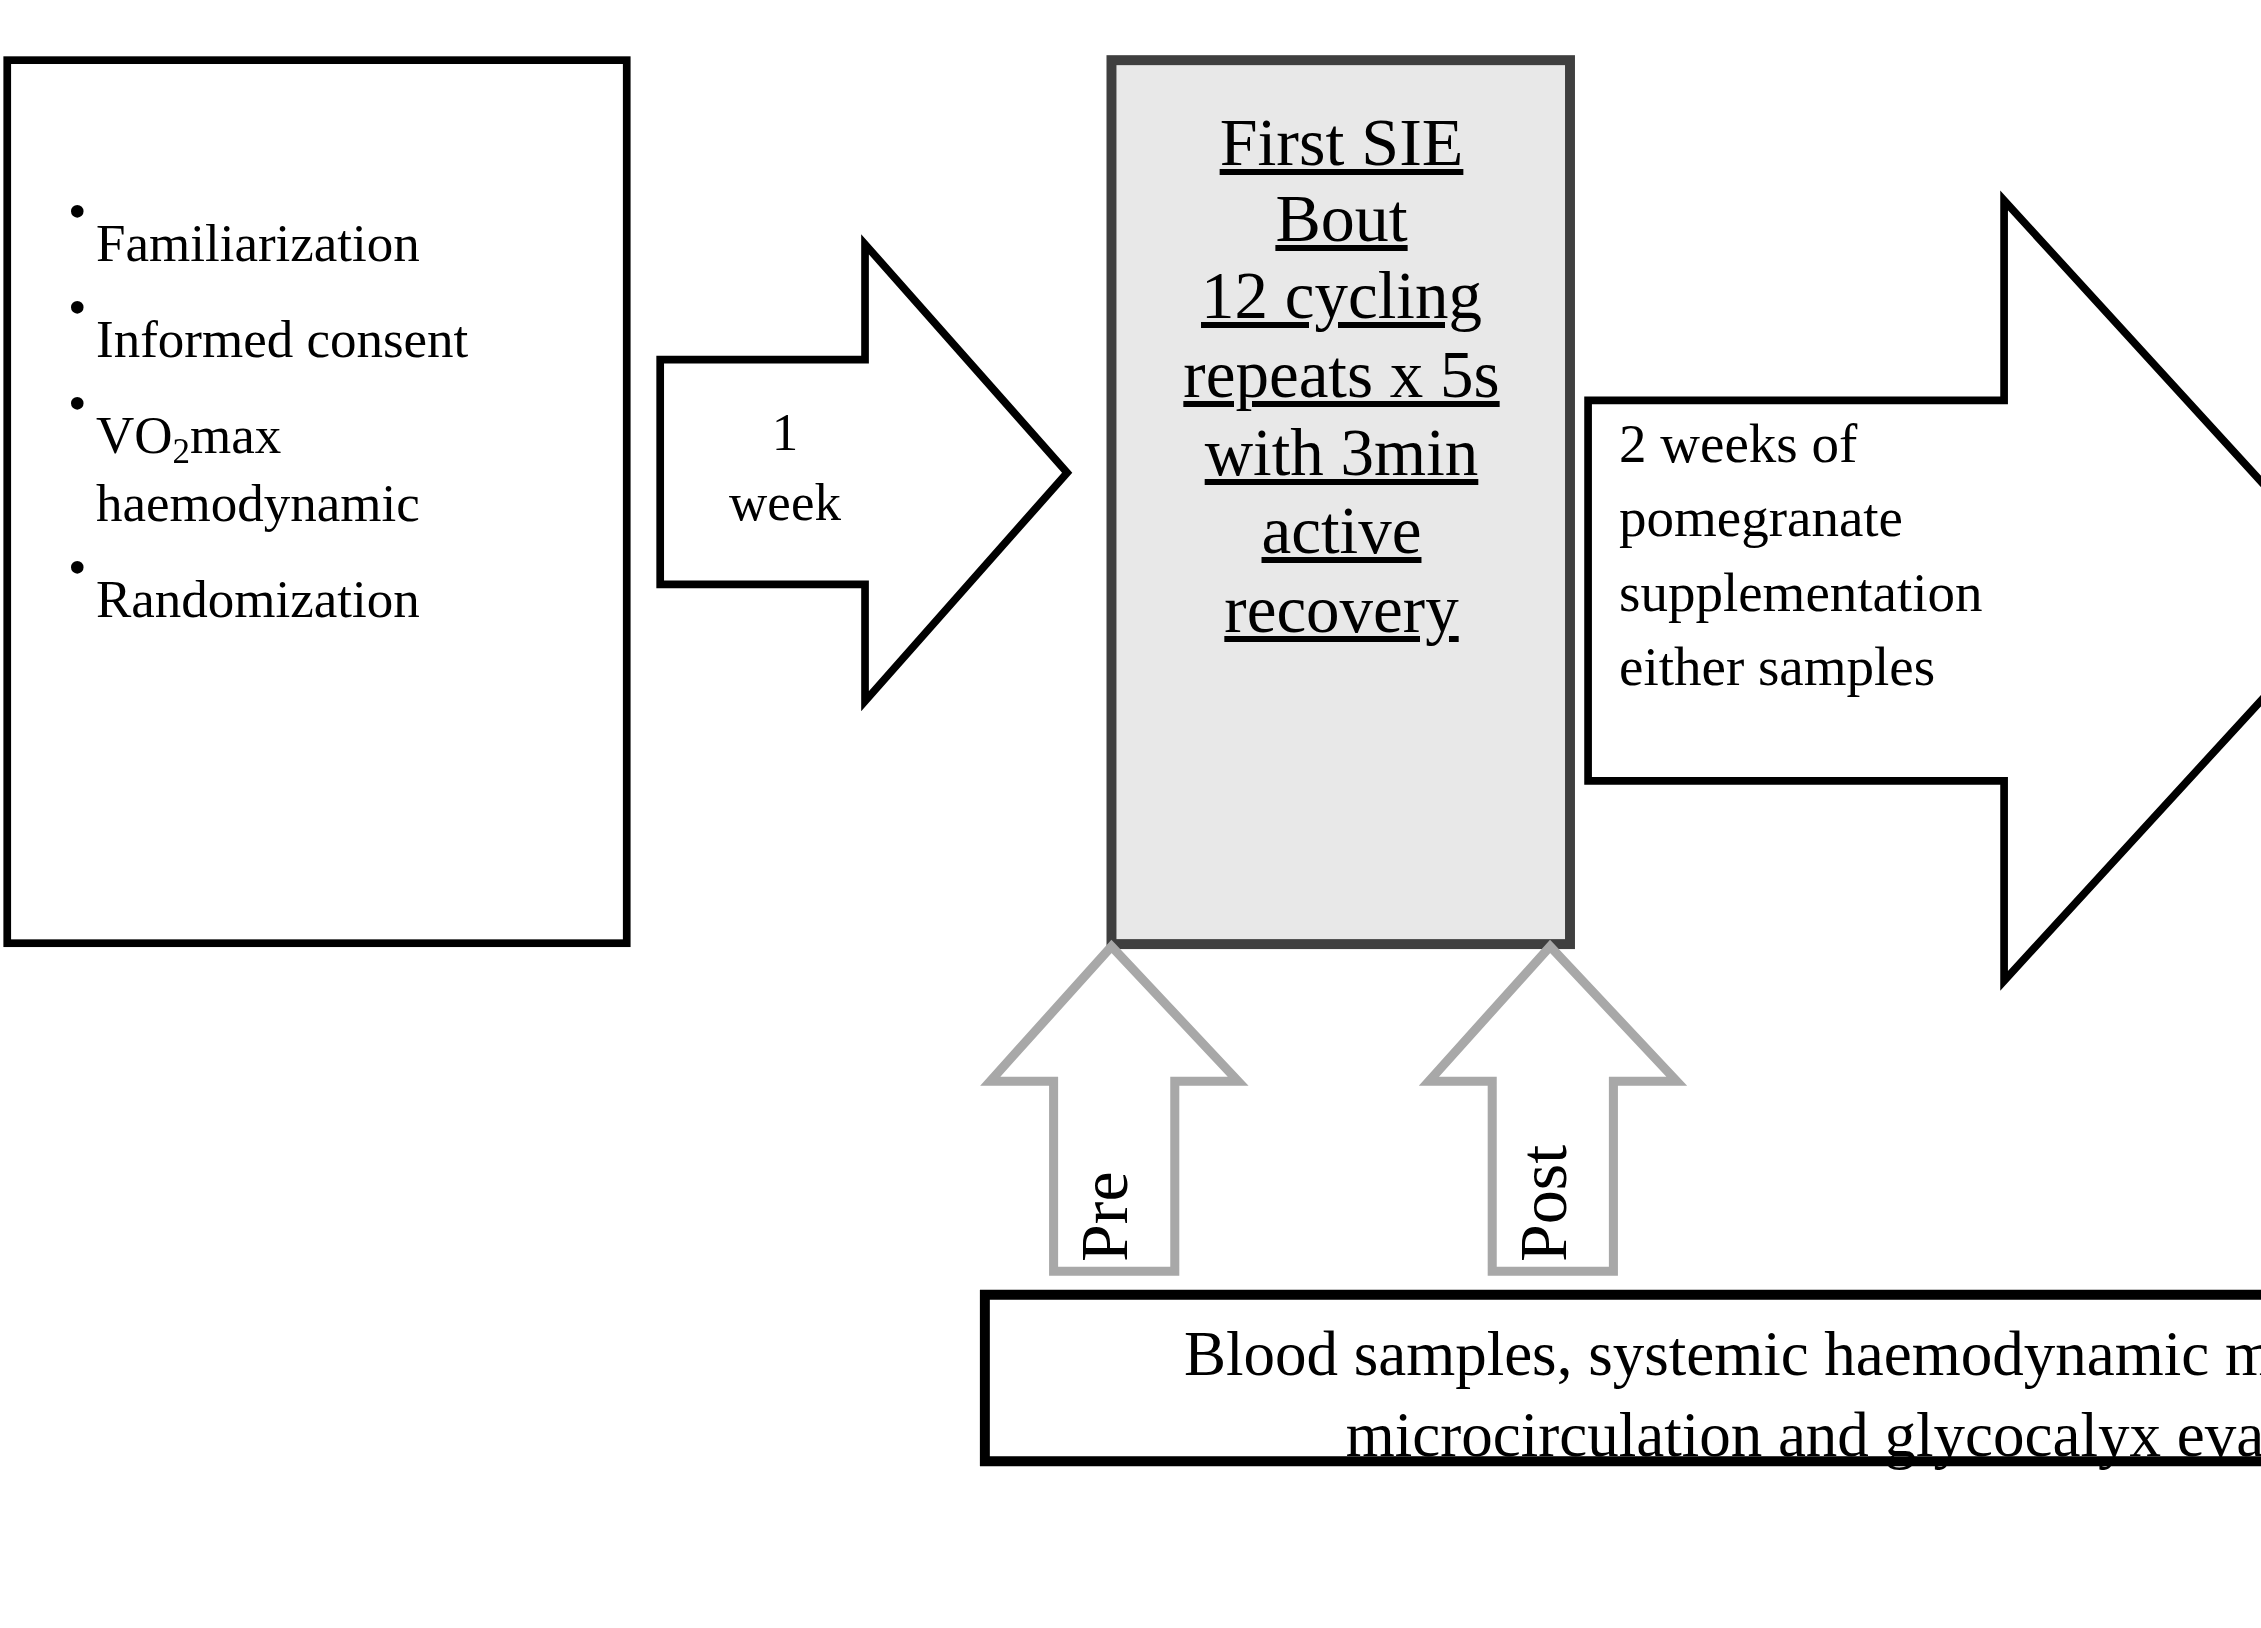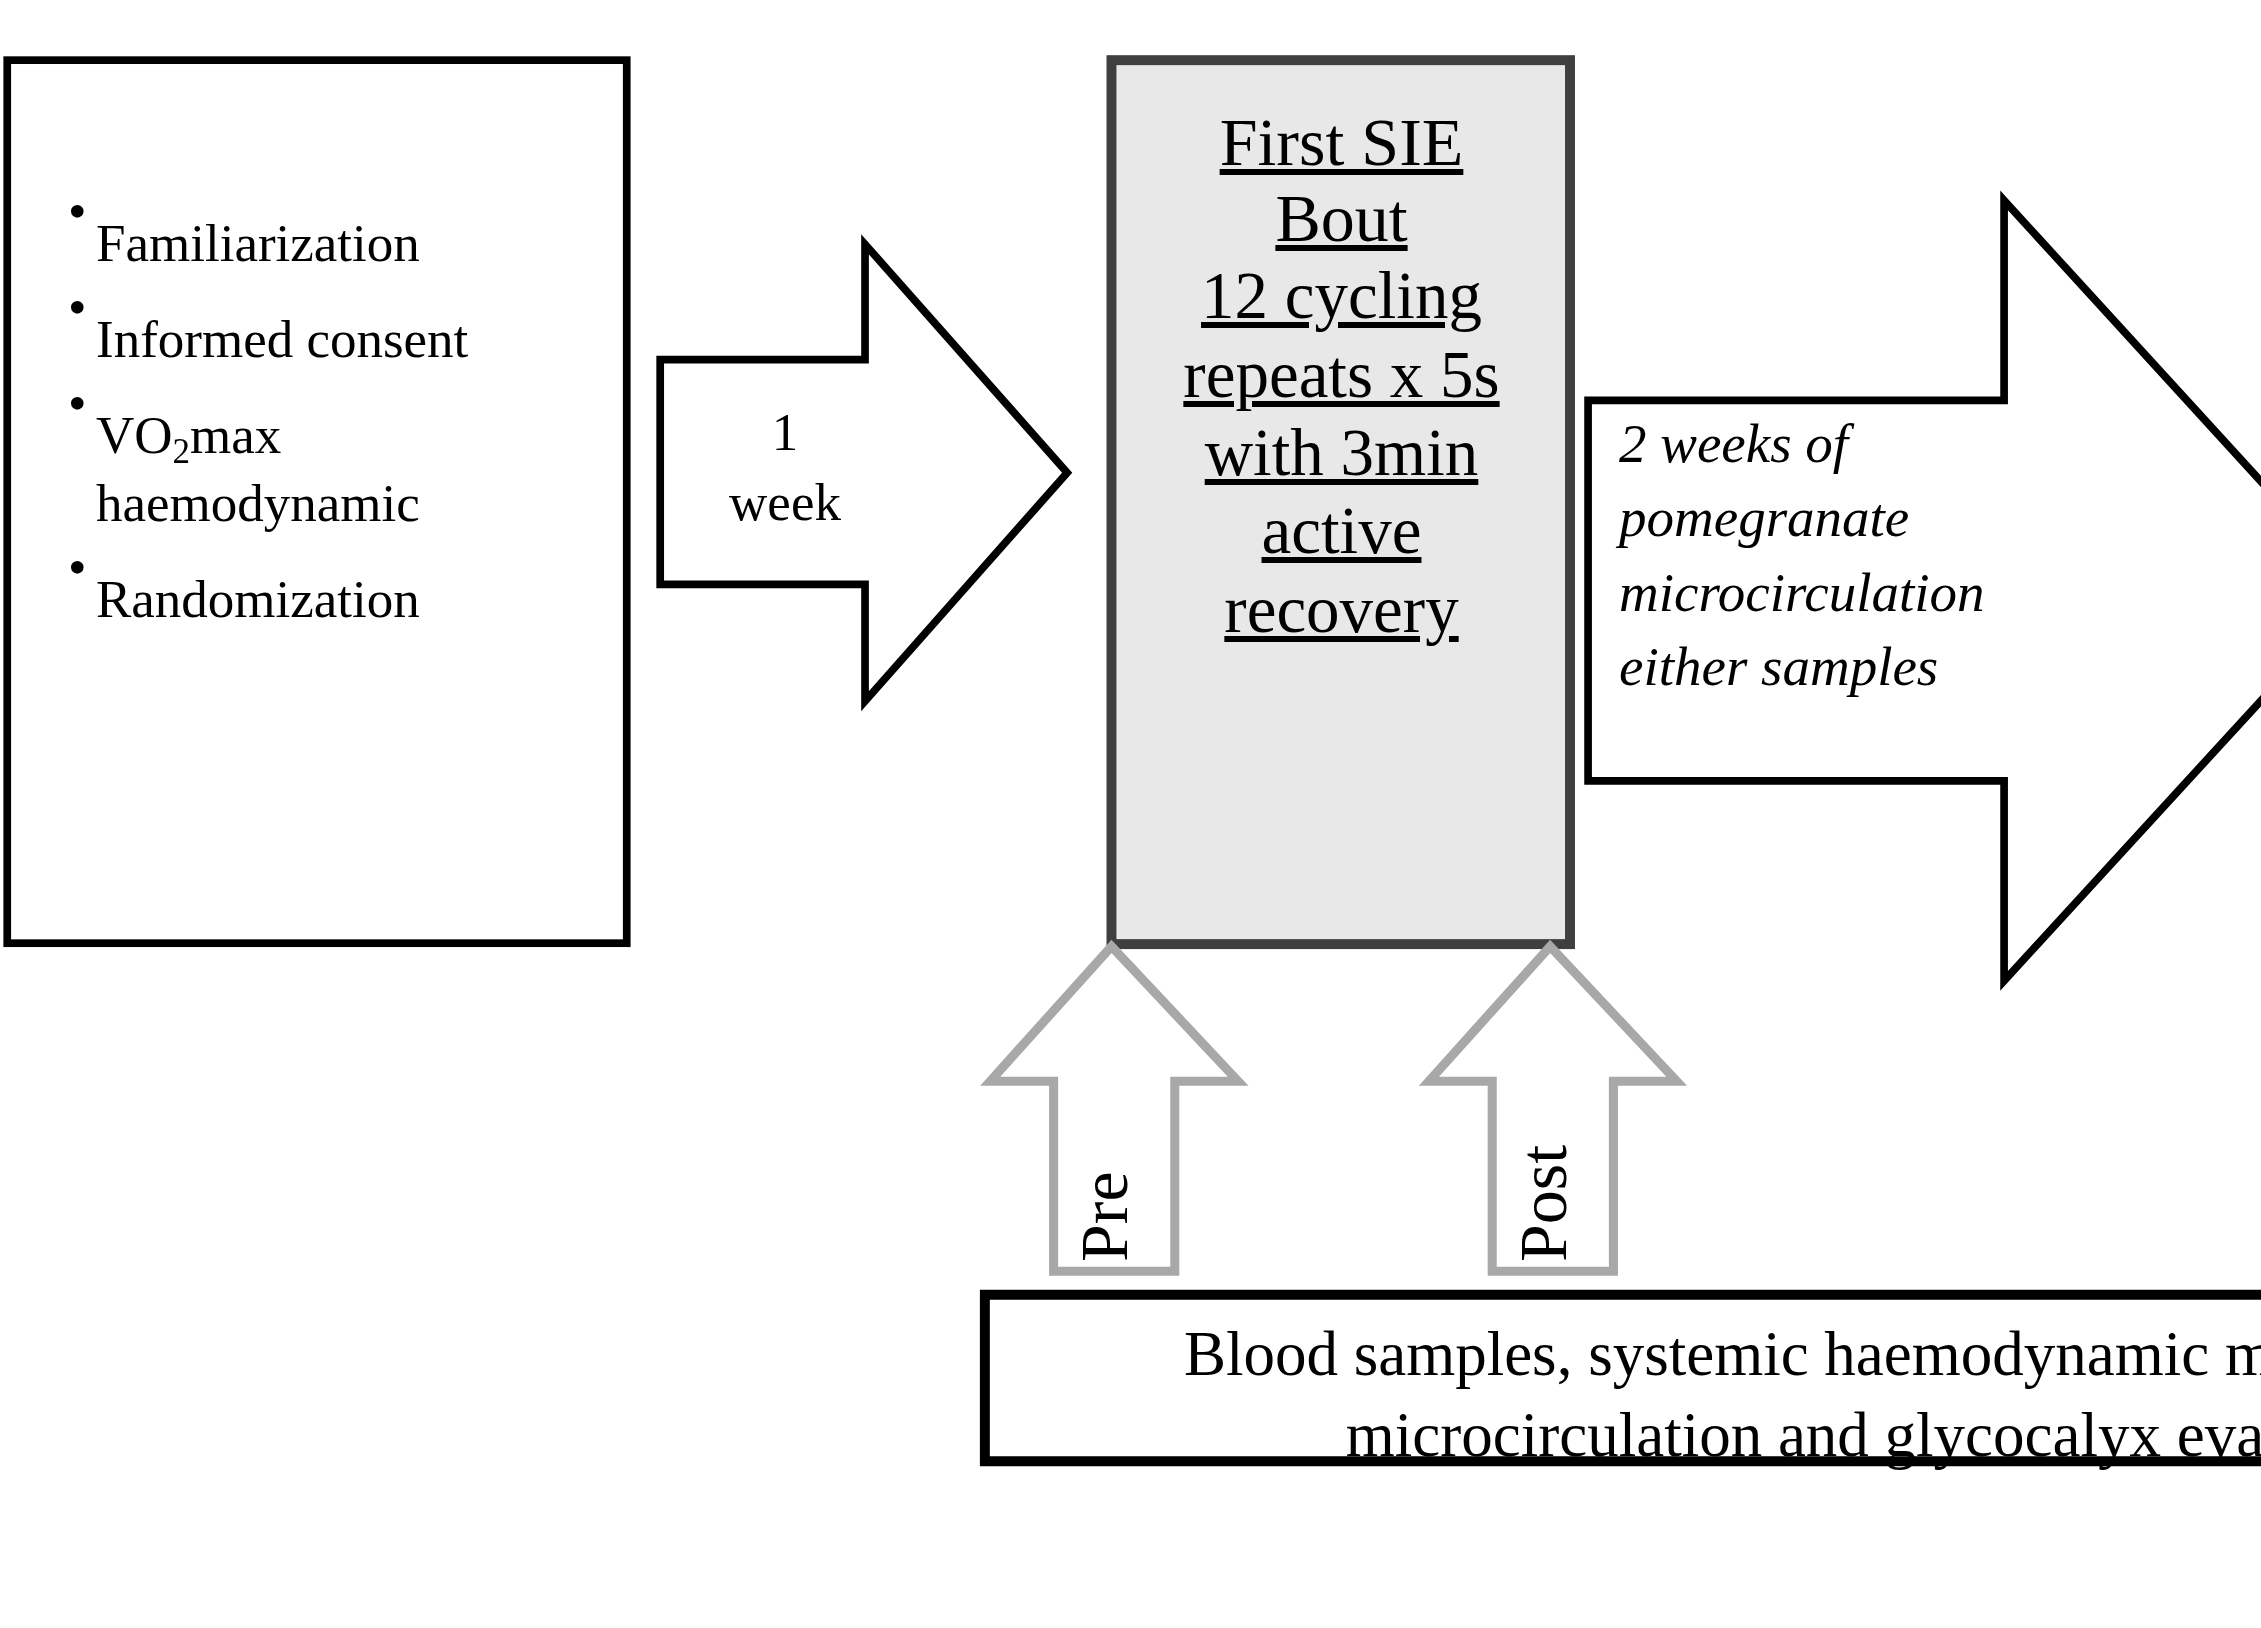--- a/index.html
+++ b/index.html
@@ -19,21 +19,21 @@
 
   
   .bout{position:absolute;text-align:center;color:#000;text-decoration:underline;}
   .bout .bout-title{font-size:68px;line-height:1.12;}
   .bout .bout-body{font-size:67px;line-height:1.17;}
 
   #bout1{left:1113px;top:104px;width:457px;}
 
   
   #arrow1-label{left:706px;top:398px;width:158px;text-align:center;font-size:53px;line-height:1.32;}
-  #arrow2-label{left:1619px;top:407px;width:588px;text-align:left;font-size:55px;line-height:1.35;font-style:italic;}
+  #arrow2-label{left:1619px;top:407px;width:588px;text-align:left;font-size:55px;line-height:1.35;}
 
   
   .vlabel{position:absolute;font-size:68px;color:#000;
           transform-origin:left top;transform:rotate(-90deg);white-space:nowrap;}
 
   
   #banner-text{left:1022px;top:1314px;width:1741px;text-align:center;
                font-size:63px;line-height:1.28;}
 </style>
 </head>
@@ -103,21 +103,21 @@
     <div class="bout-body">12 cycling</div>
     <div class="bout-body">repeats x 5s</div>
     <div class="bout-body">with 3min</div>
     <div class="bout-body">active</div>
     <div class="bout-body">recovery</div>
   </div>
 
   <div class="txt" id="arrow2-label">
     <div>2 weeks of</div>
     <div>pomegranate</div>
-    <div>microcirculation</div>
+    <div>supplementation</div>
     <div>either samples</div>
   </div>
 
   <div class="vlabel" style="left:1065px;top:1262px;">Pre</div>
   <div class="vlabel" style="left:1504px;top:1262px;">Post</div>
 
   <div class="txt" id="banner-text">
     <div>Blood samples, systemic haemodynamic measurements,</div>
     <div>microcirculation and glycocalyx evaluation</div>
   </div>

